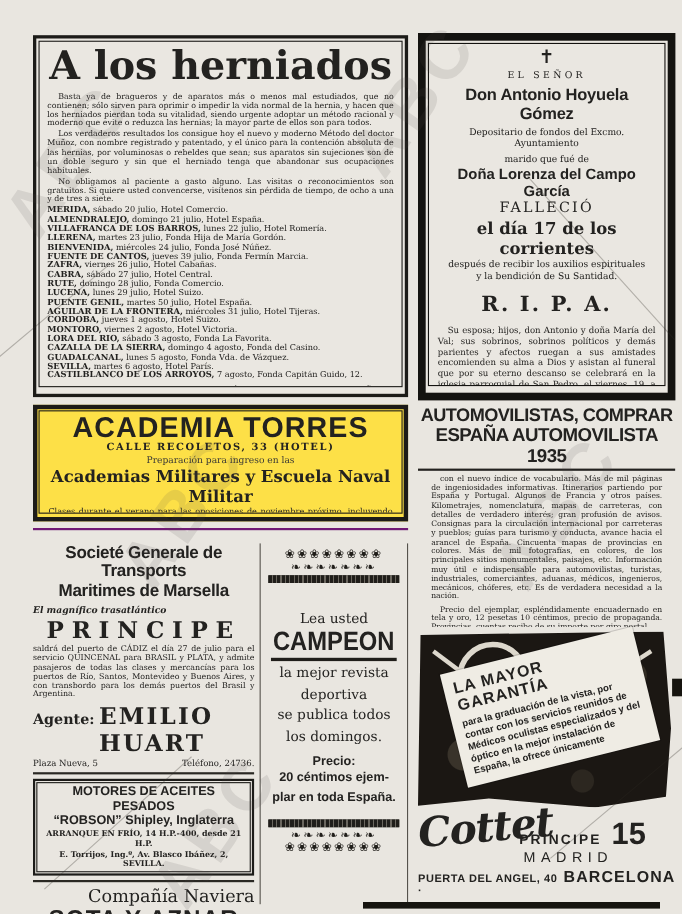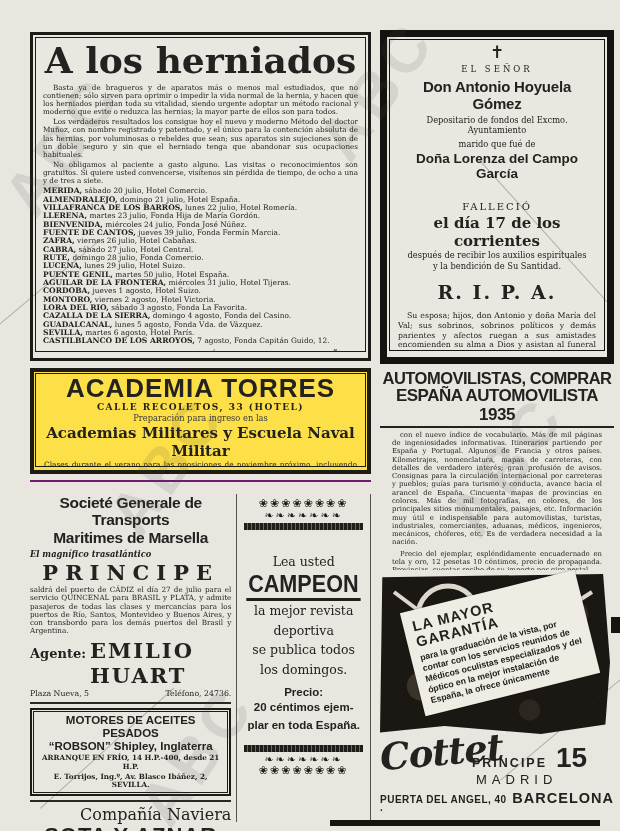--- a/index.html
+++ b/index.html
@@ -66,21 +66,21 @@
 
   
   .esquela{margin-top:22px;border:7px solid #141310;padding:2px;height:316px;background:#eae7e1;overflow:hidden;}
   .esq-inner{border:1px solid #141310;height:312px;text-align:center;padding:4px 8px;box-sizing:border-box;overflow:hidden;}
   .esq-cross{font-size:17px;line-height:1;}
   .esq-honorific{font-size:8.5px;letter-spacing:3px;margin-top:3px;}
   .esq-name{font-family:"Liberation Sans",sans-serif;font-weight:bold;font-size:15px;margin-top:4px;letter-spacing:-0.2px;}
   .esq-role{font-size:8.3px;margin:3px auto 0;max-width:165px;line-height:1.25;}
   .esq-husband{font-size:8.3px;margin-top:3px;}
   .esq-wife{font-family:"Liberation Sans",sans-serif;font-weight:bold;font-size:13.5px;margin-top:2px;}
-  .esq-died{font-size:10px;letter-spacing:2px;margin-top:20px;}
+  .esq-died{font-size:13px;letter-spacing:2px;margin-top:1px;}
   .esq-date{font-size:15px;font-weight:bold;margin-top:2px;}
   .esq-aux{font-size:8.3px;line-height:1.3;}
   .esq-ripa{font-size:19px;font-weight:bold;letter-spacing:2px;margin:10px 0 8px;}
   .esq-body{font-size:7.8px;line-height:1.25;text-align:justify;text-indent:9px;margin:0;}
 
   
   .auto{margin-top:6px;height:200px;overflow:hidden;}
   .auto-h1{font-family:"Liberation Sans",sans-serif;font-weight:bold;font-size:16.5px;letter-spacing:-0.5px;
            text-align:center;line-height:1.05;}
   .auto-h2{font-family:"Liberation Sans",sans-serif;font-weight:bold;font-size:17px;letter-spacing:-0.5px;

